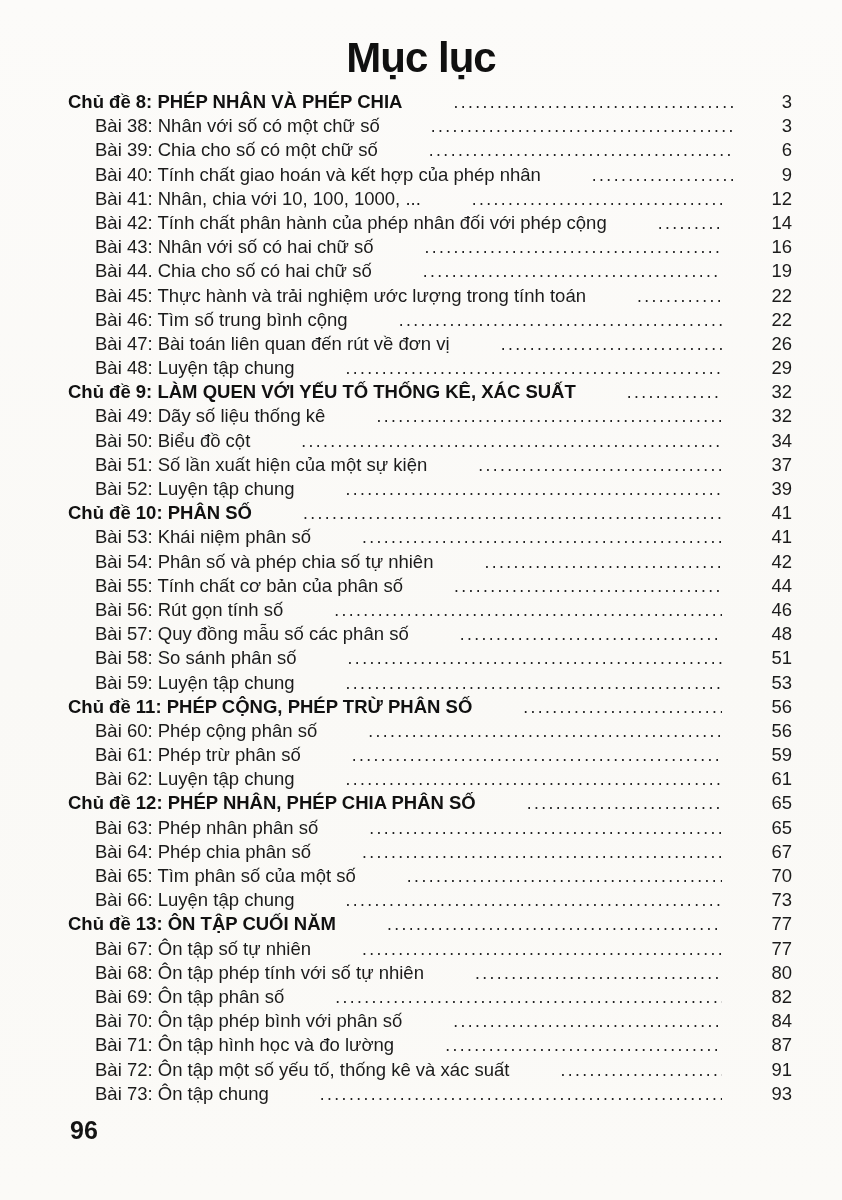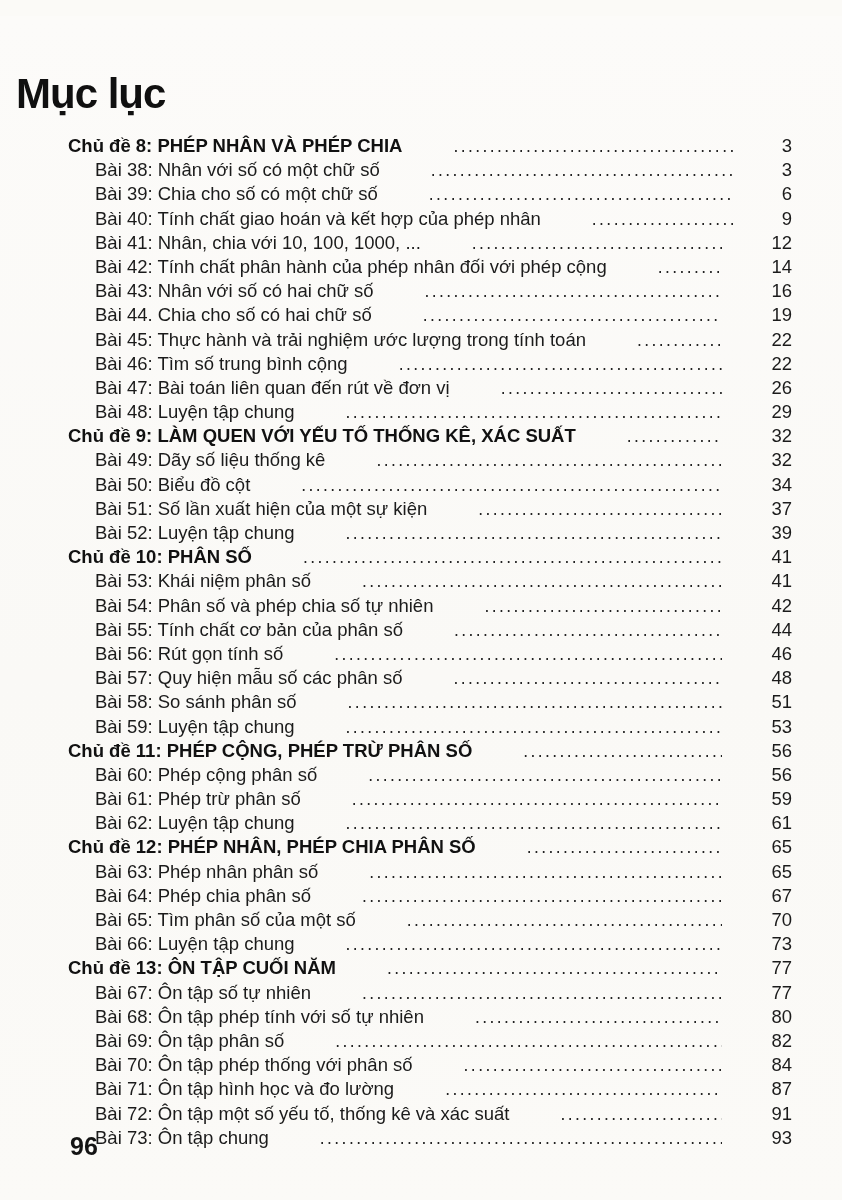--- a/index.html
+++ b/index.html
@@ -14,23 +14,23 @@
     color: #161616;
     overflow: hidden;
   }
   .page {
     position: relative;
     width: 842px;
     height: 1200px;
     background: linear-gradient(180deg, #fcfbf9 0%, #faf9f6 55%, #fbfaf7 100%);
   }
   .title {
-    margin: 16px;
-    padding-top: 54px;
-    text-align: left;
+    margin: 0;
+    padding-top: 34px;
+    text-align: center;
     font-size: 42px;
     font-weight: bold;
     letter-spacing: -1px;
     color: #101010;
   }
   .toc {
     margin: 8px 0 0 68px;
     width: 724px;
   }
   .row {
@@ -186,21 +186,21 @@
         <span class="label">Bài 55: Tính chất cơ bản của phân số</span>
         <span class="dots">............................................................................................................................................................................................................................</span>
         <span class="pagenum">44</span>
       </div>
       <div class="row item">
         <span class="label">Bài 56: Rút gọn tính số</span>
         <span class="dots">............................................................................................................................................................................................................................</span>
         <span class="pagenum">46</span>
       </div>
       <div class="row item">
-        <span class="label">Bài 57: Quy hiện mẫu số các phân số</span>
+        <span class="label">Bài 57: Quy đồng mẫu số các phân số</span>
         <span class="dots">............................................................................................................................................................................................................................</span>
         <span class="pagenum">48</span>
       </div>
       <div class="row item">
         <span class="label">Bài 58: So sánh phân số</span>
         <span class="dots">............................................................................................................................................................................................................................</span>
         <span class="pagenum">51</span>
       </div>
       <div class="row item">
         <span class="label">Bài 59: Luyện tập chung</span>
@@ -266,21 +266,21 @@
         <span class="label">Bài 68: Ôn tập phép tính với số tự nhiên</span>
         <span class="dots">............................................................................................................................................................................................................................</span>
         <span class="pagenum">80</span>
       </div>
       <div class="row item">
         <span class="label">Bài 69: Ôn tập phân số</span>
         <span class="dots">............................................................................................................................................................................................................................</span>
         <span class="pagenum">82</span>
       </div>
       <div class="row item">
-        <span class="label">Bài 70: Ôn tập phép thống với phân số</span>
+        <span class="label">Bài 70: Ôn tập phép bình với phân số</span>
         <span class="dots">............................................................................................................................................................................................................................</span>
         <span class="pagenum">84</span>
       </div>
       <div class="row item">
         <span class="label">Bài 71: Ôn tập hình học và đo lường</span>
         <span class="dots">............................................................................................................................................................................................................................</span>
         <span class="pagenum">87</span>
       </div>
       <div class="row item">
         <span class="label">Bài 72: Ôn tập một số yếu tố, thống kê và xác suất</span>

